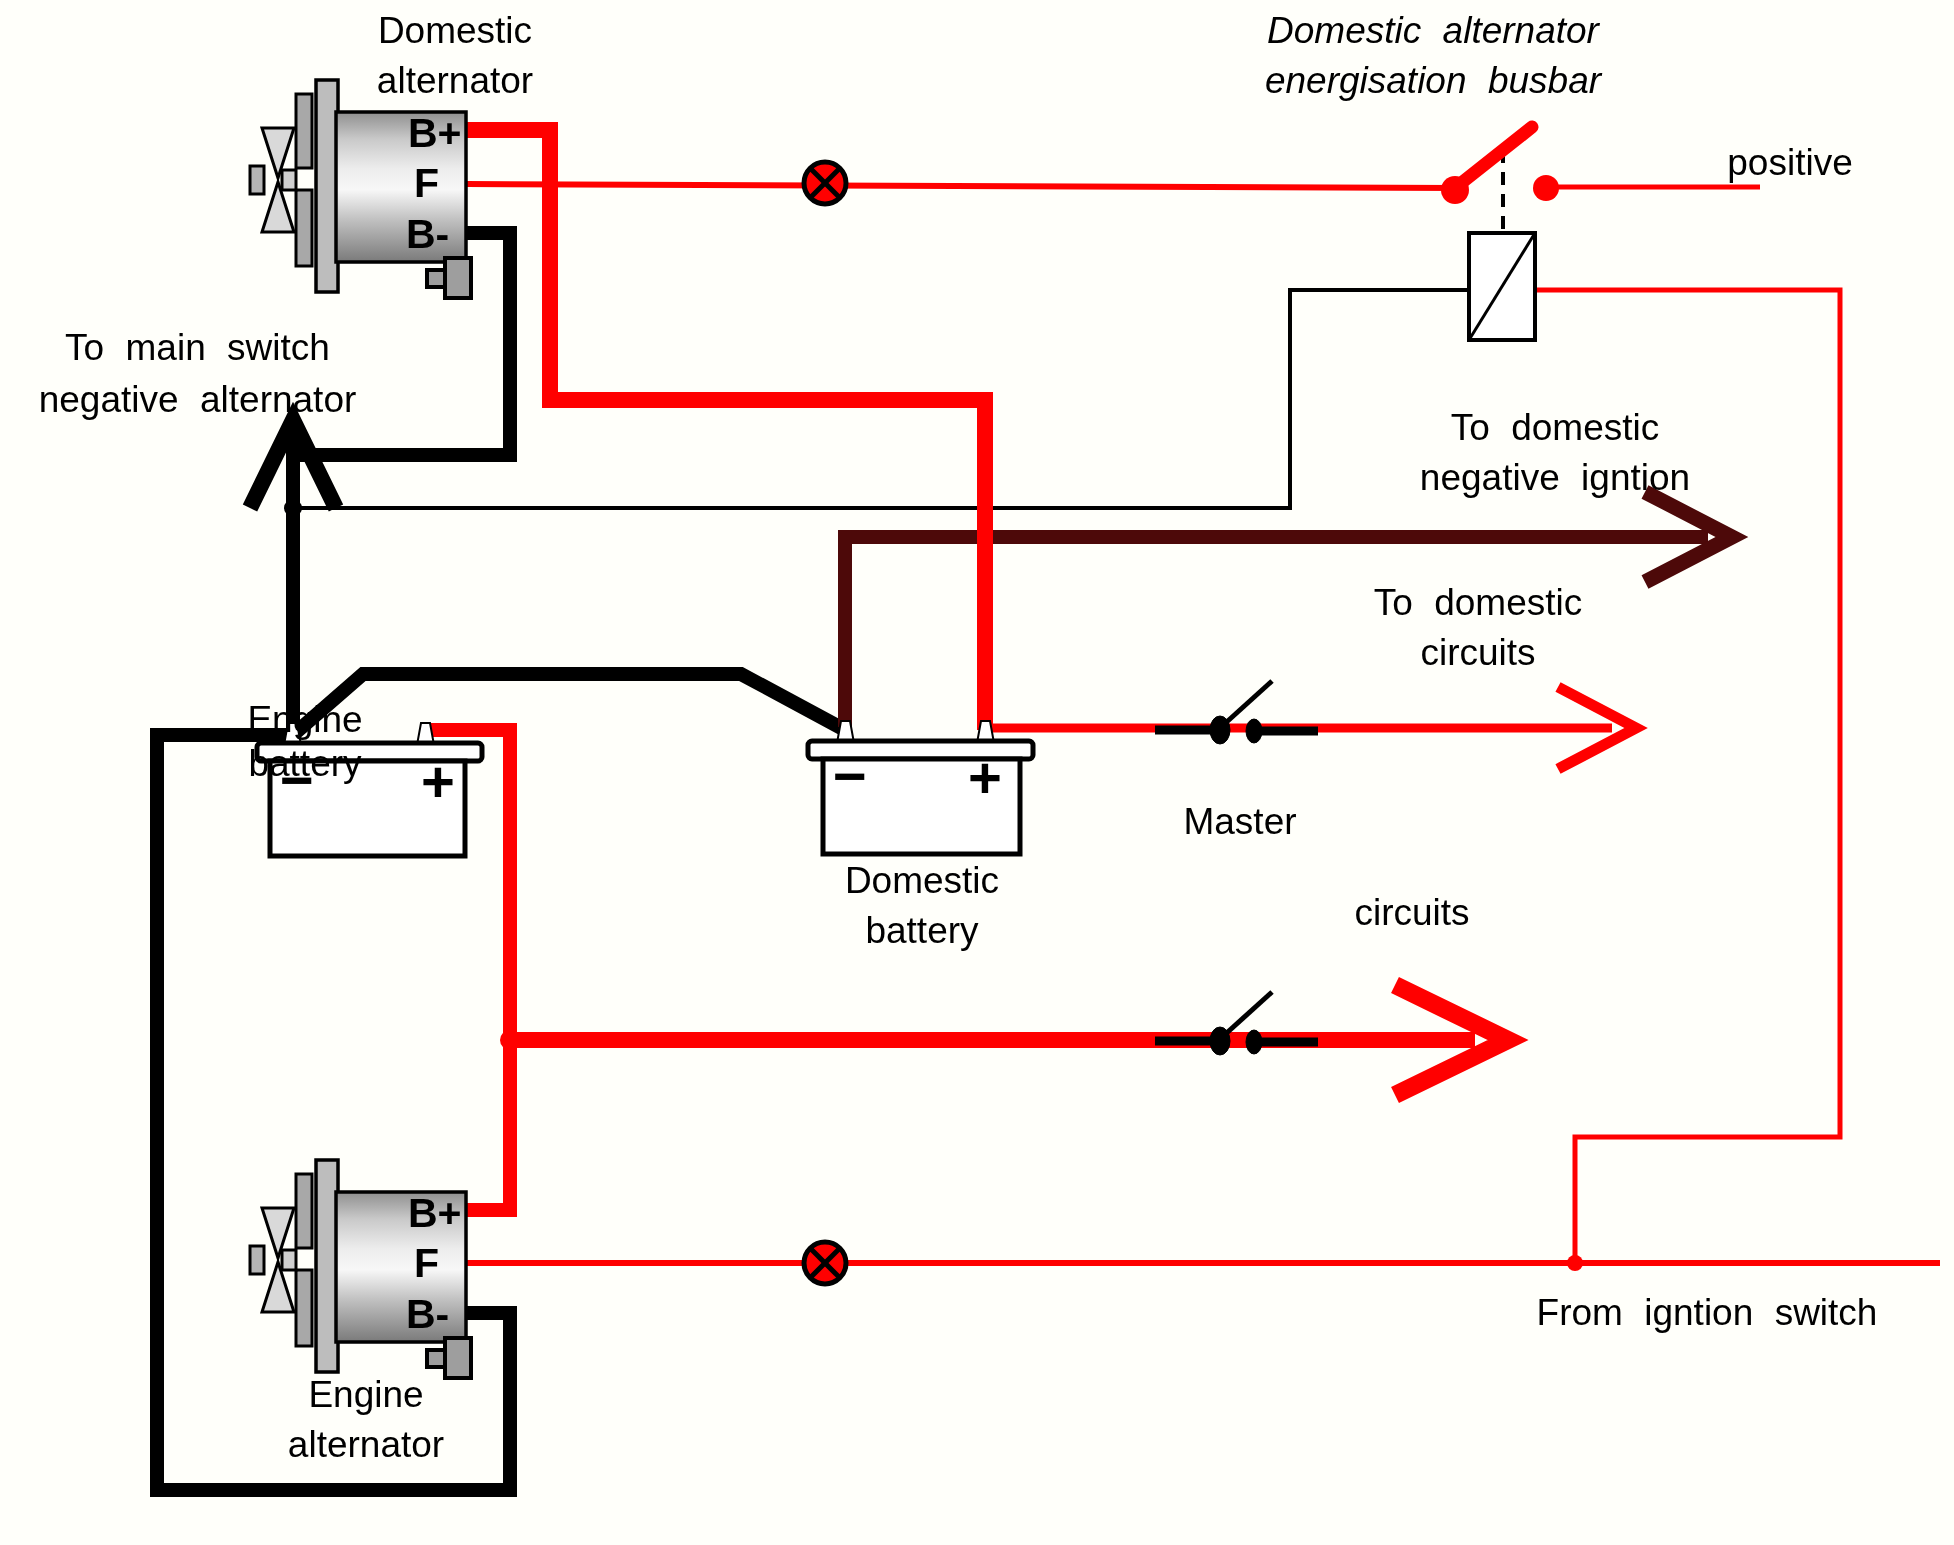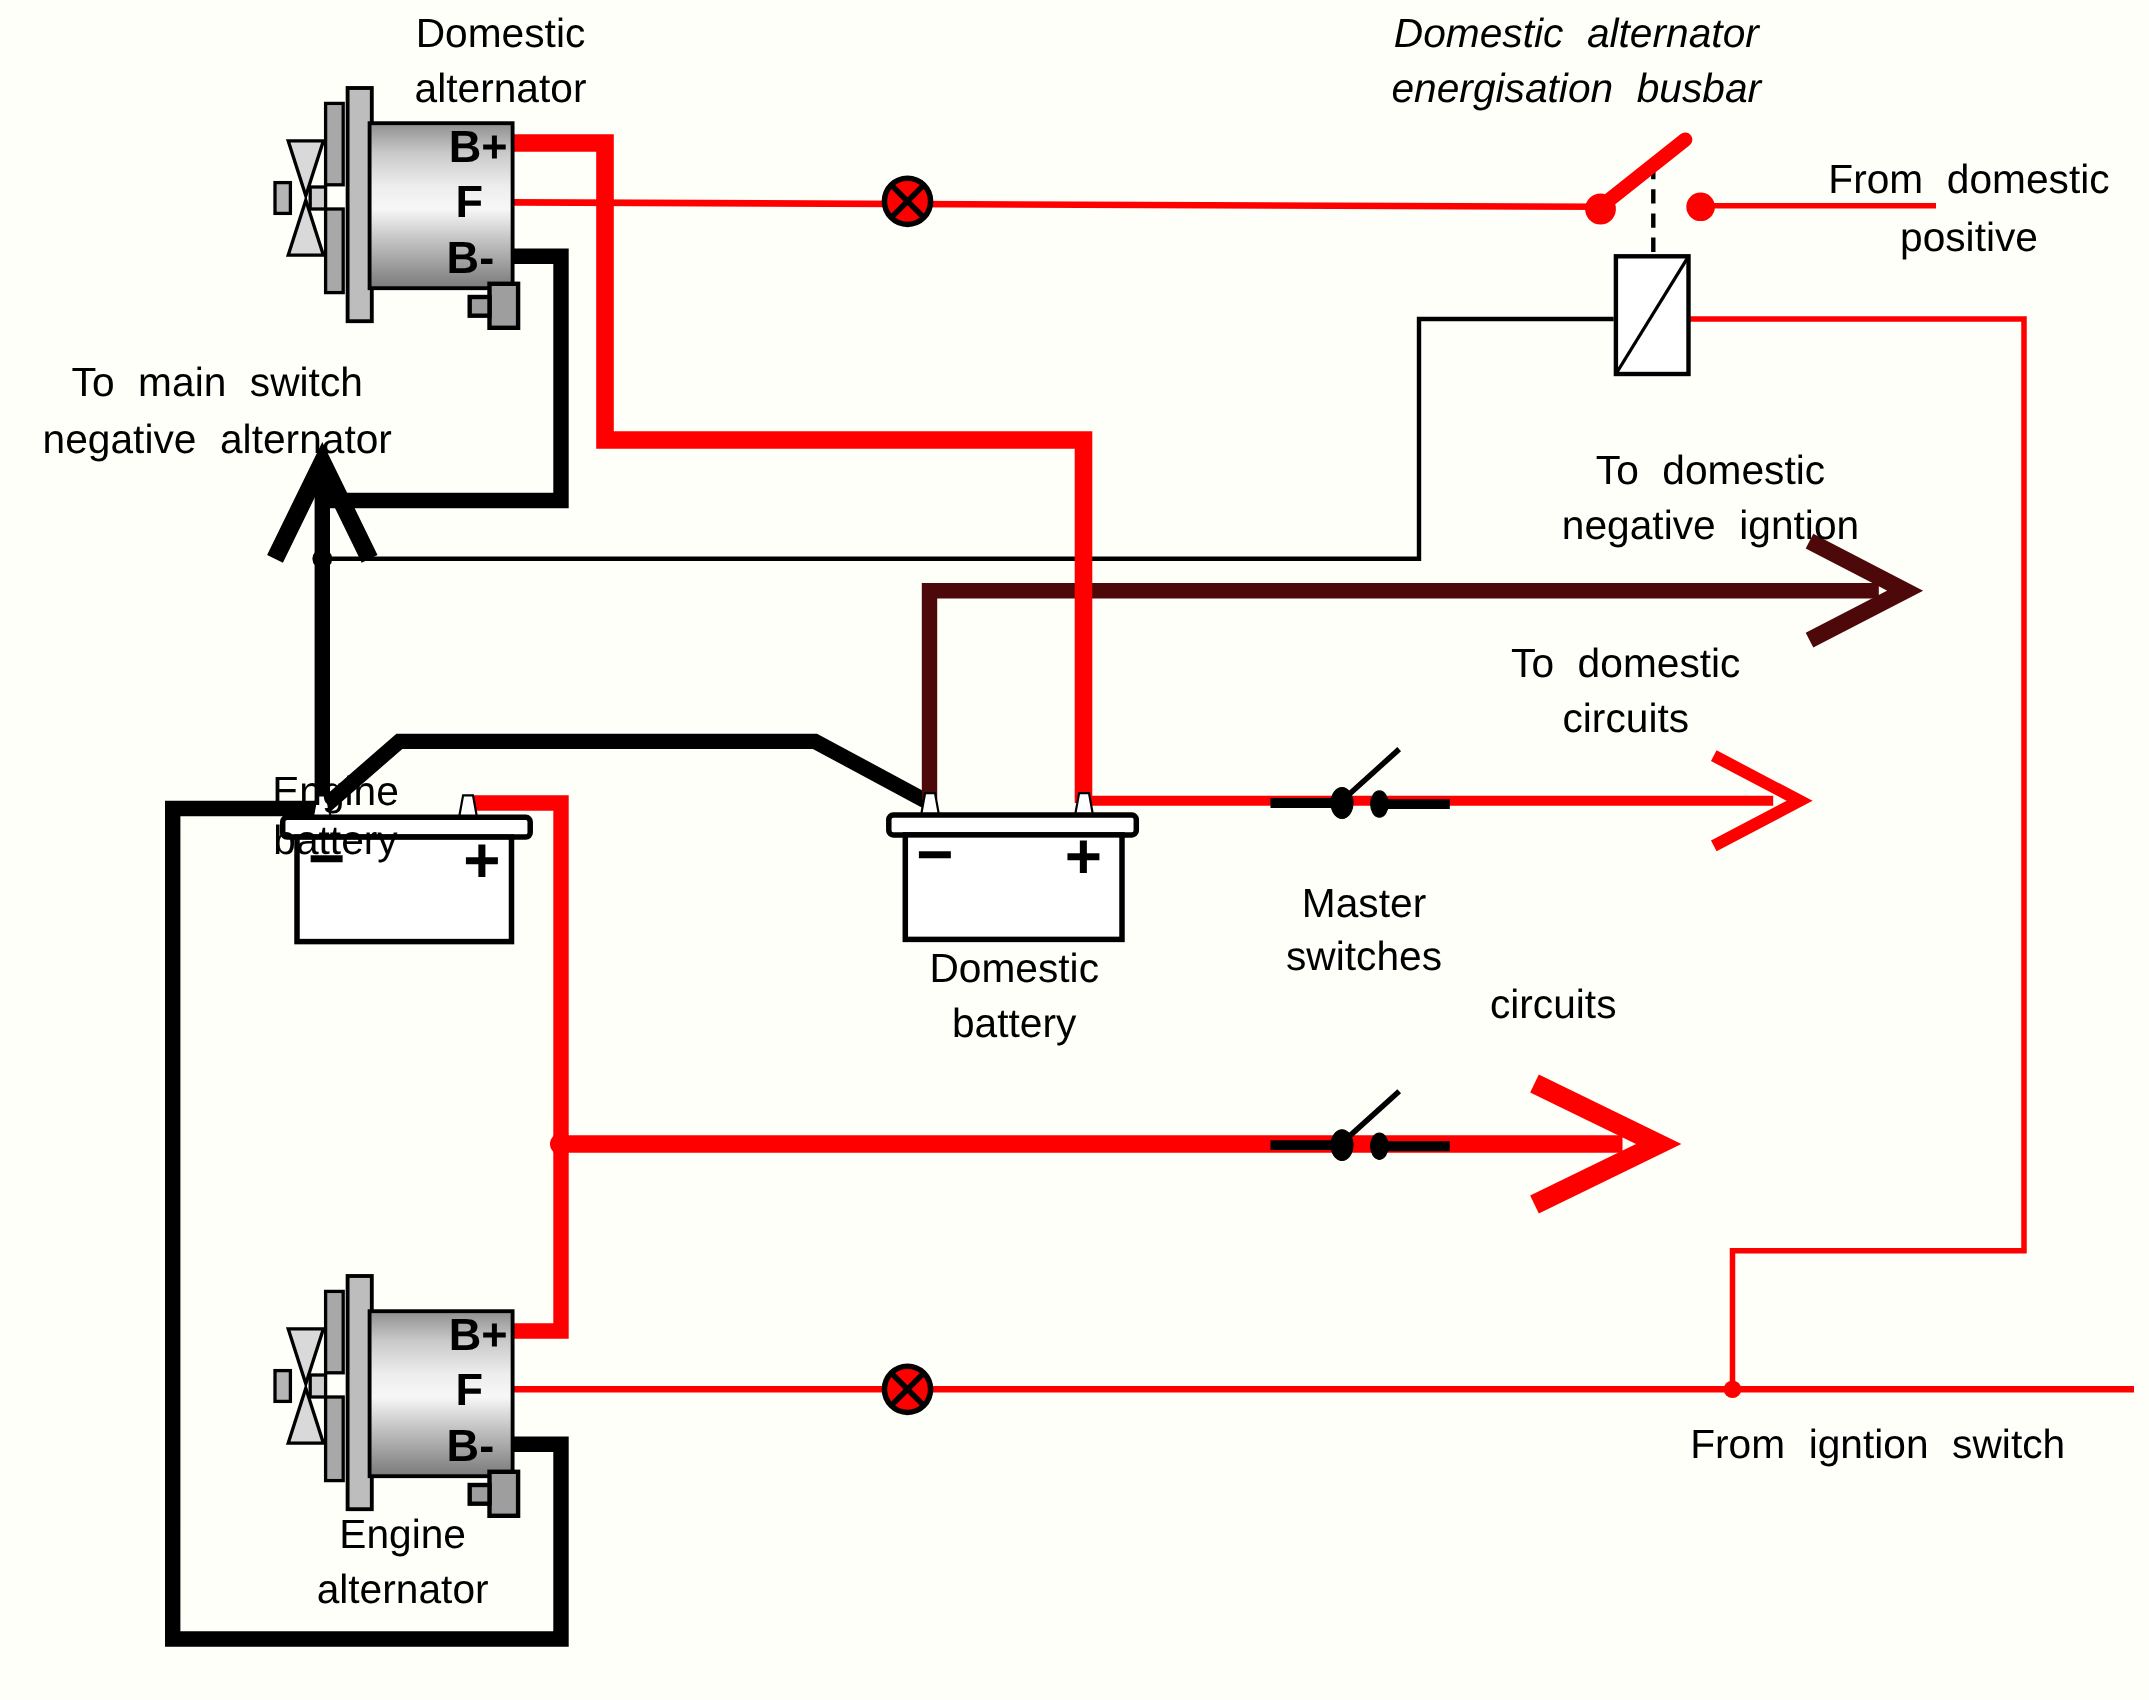--- a/index.html
+++ b/index.html
@@ -149,42 +149,40 @@
   <span>Domestic</span>
   <span>alternator</span>
 </div>
 
 <div class="lbl" style="left:1233px;top:6px;width:400px;font-style:italic;">
   <span>Domestic alternator</span>
   <span>energisation busbar</span>
 </div>
 
 <div class="lbl" style="left:1640px;top:136px;width:300px;line-height:53px;">
-  <span>From domestic</span>
   <span>positive</span>
 </div>
 
 <div class="lbl" style="left:0px;top:322px;width:395px;line-height:52px;">
   <span>To main switch</span>
   <span>negative alternator</span>
 </div>
 
 <div class="lbl" style="left:1355px;top:403px;width:400px;">
   <span>To domestic</span>
   <span>negative igntion</span>
 </div>
 
 <div class="lbl" style="left:1278px;top:578px;width:400px;">
   <span>To domestic</span>
   <span>circuits</span>
 </div>
 
 <div class="lbl" style="left:1090px;top:798px;width:300px;line-height:48px;">
   <span>Master</span>
-  <span>switches</span>
 </div>
 
 <div class="lbl" style="left:1262px;top:888px;width:300px;">
   <span>circuits</span>
 </div>
 
 <div class="lbl" style="left:180px;top:698px;width:250px;line-height:44px;">
   <span>Engine</span>
   <span>battery</span>
 </div>

